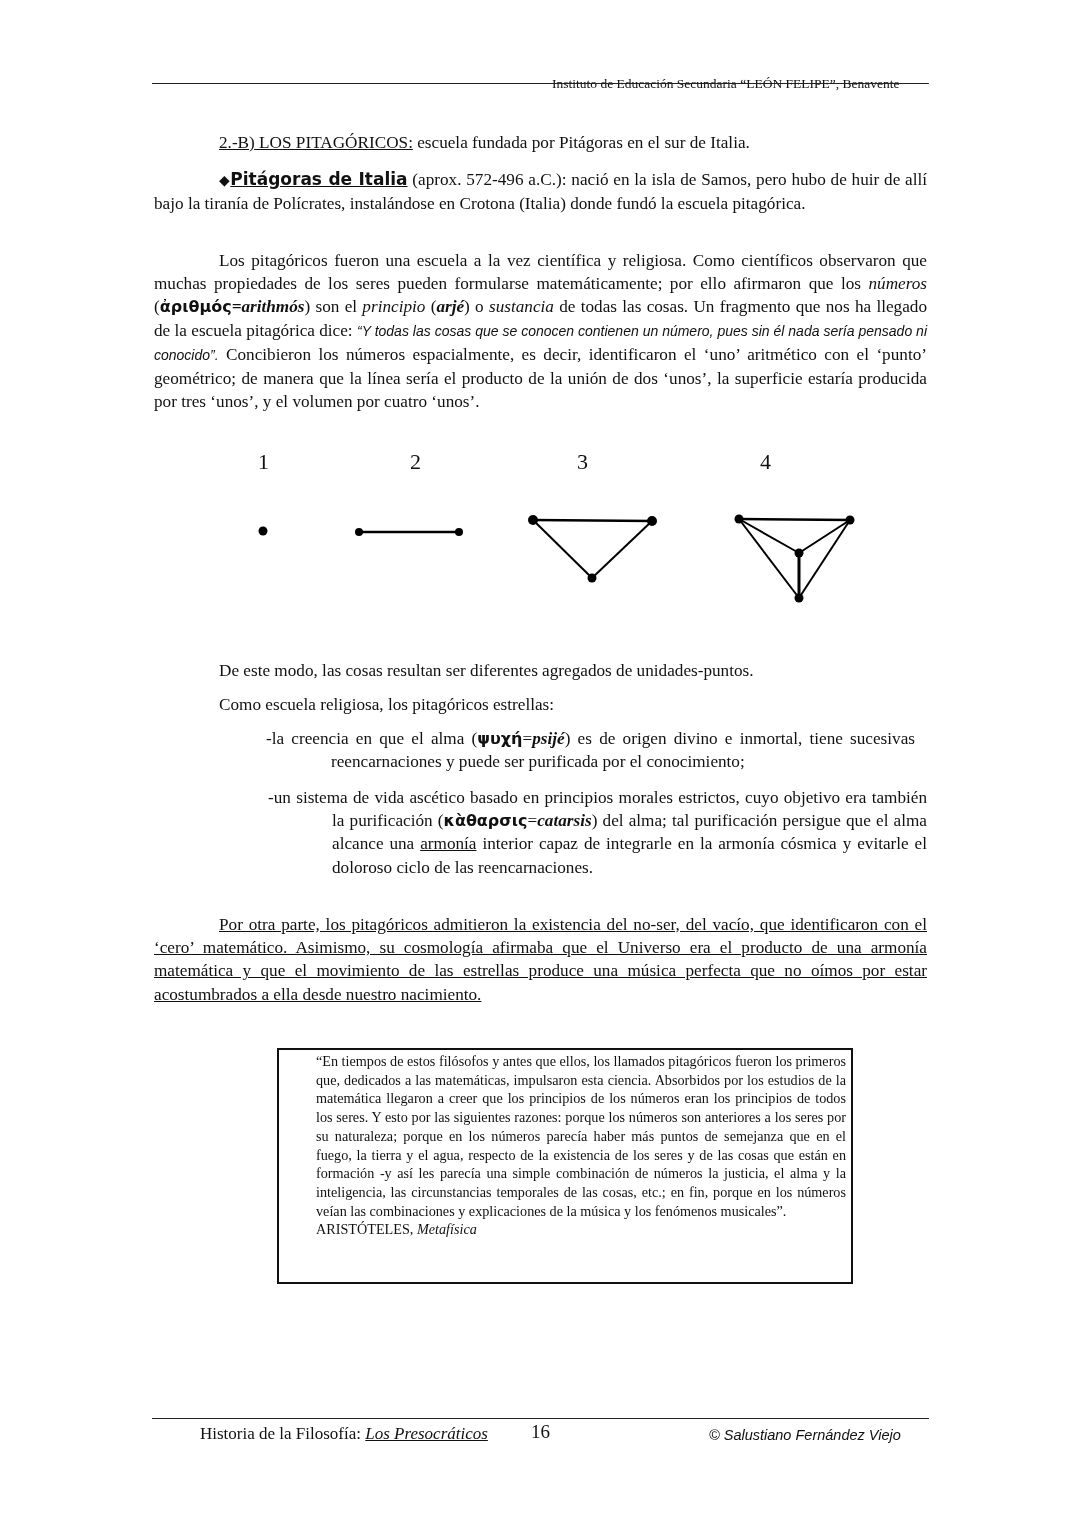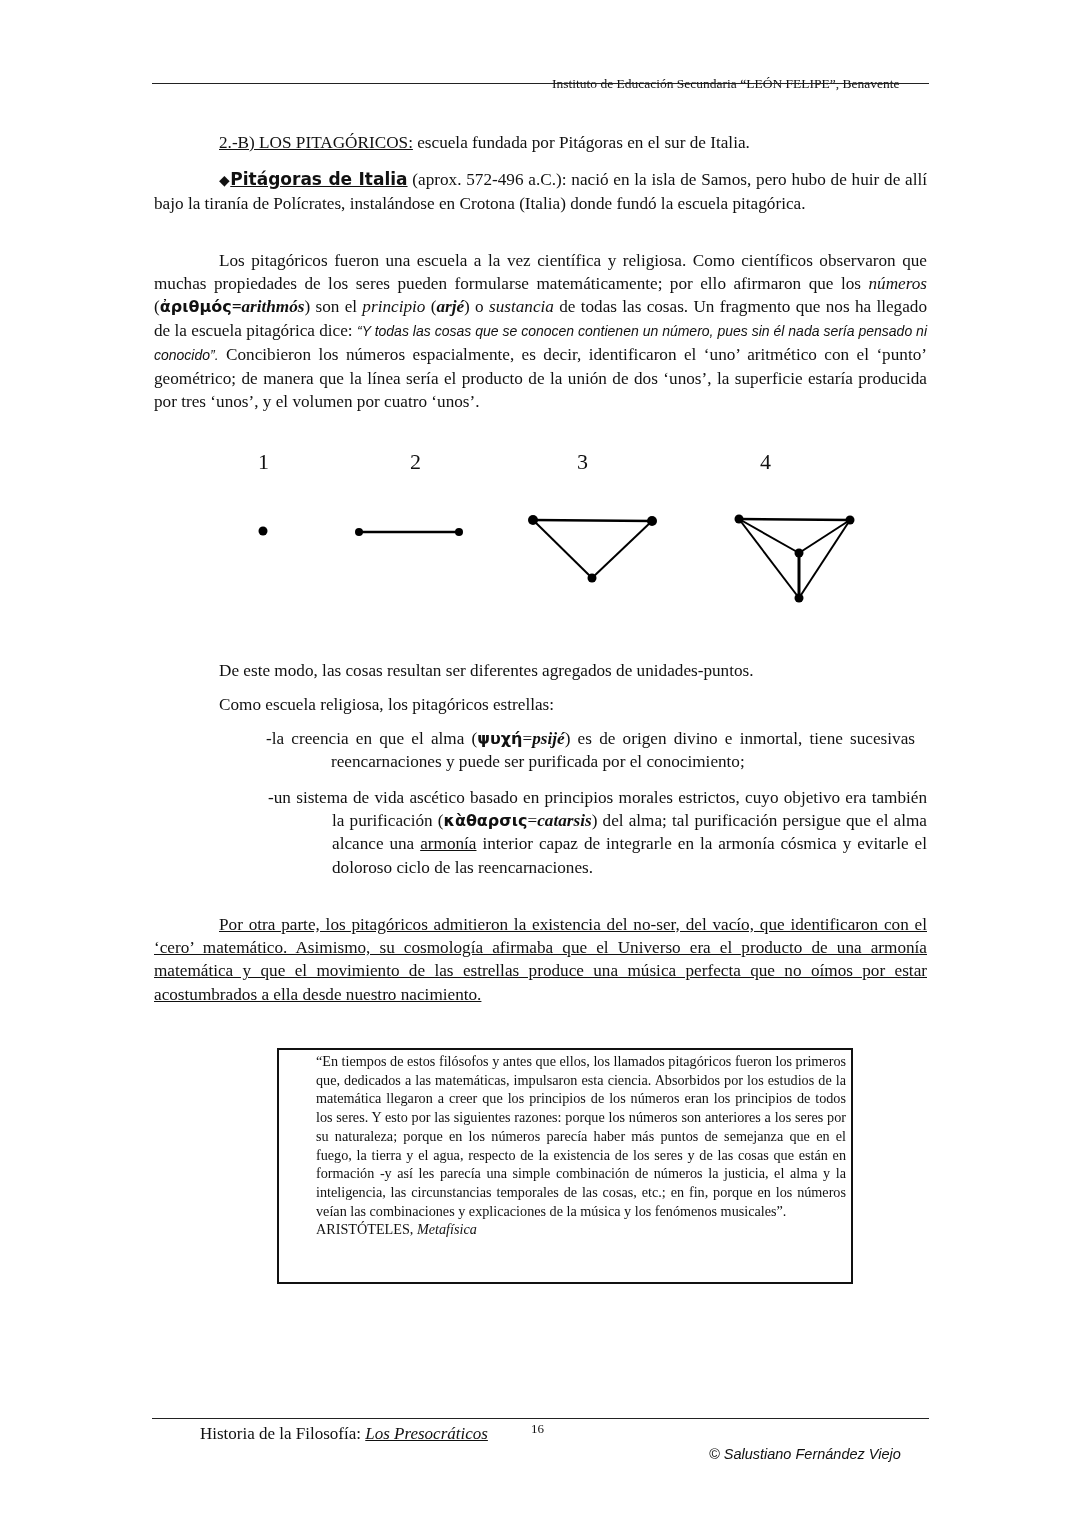--- a/index.html
+++ b/index.html
@@ -14,22 +14,22 @@
   .sans-b { font-family: "DejaVu Sans", sans-serif; font-weight: bold; font-size: 17px; }
   .greek { font-family: "DejaVu Sans", sans-serif; font-weight: bold; font-size: 16px; margin-top: 29px; }
   .sans-i { font-family: "Liberation Sans", sans-serif; font-style: italic; font-size: 14px; }
   .diamond { font-size: 14px; }
   .num { font-size: 22px; }
   .quote-box { left: 277px; top: 1048px; width: 576px; height: 236px; border: 2px solid #111; box-sizing: border-box; padding: 2px 5px 0 6px; }
   .quote-title { text-align: center; font-weight: bold; font-size: 18.5px; line-height: 24px; }
   .quote-body { font-size: 14.2px; line-height: 18.7px; text-align: justify; margin-left: 31px; }
   .footer-rule { left: 152px; top: 1418px; width: 777px; border-top: 1.5px solid #222; }
   .footer-left { left: 154px; top: 1424px; font-size: 17px; white-space: nowrap; margin-left: 46px; }
-  .footer-page { left: 531px; top: 1421px; font-size: 13px; }
-  .footer-right { left: 709px; top: 1427px; font-size: 14.5px; white-space: nowrap; font-family: "Liberation Sans", sans-serif; font-style: italic; margin-top: 19px; }
+  .footer-page { left: 531px; top: 1421px; font-size: 19px; }
+  .footer-right { left: 709px; top: 1427px; font-size: 14.5px; white-space: nowrap; font-family: "Liberation Sans", sans-serif; font-style: italic; }
   svg line { stroke: #000; stroke-width: 2; }
 </style>
 </head>
 <body>
 
 <div class="abs header-text">Instituto de Educación Secundaria “LEÓN FELIPE”, Benavente</div>
 <div class="abs header-rule"></div>
 
 <div class="abs para" style="left:219px; width:700px; top:131px;">
   <span class="u">2.-B) LOS PITAGÓRICOS:</span><span> escuela fundada por Pitágoras en el sur de Italia.</span>

